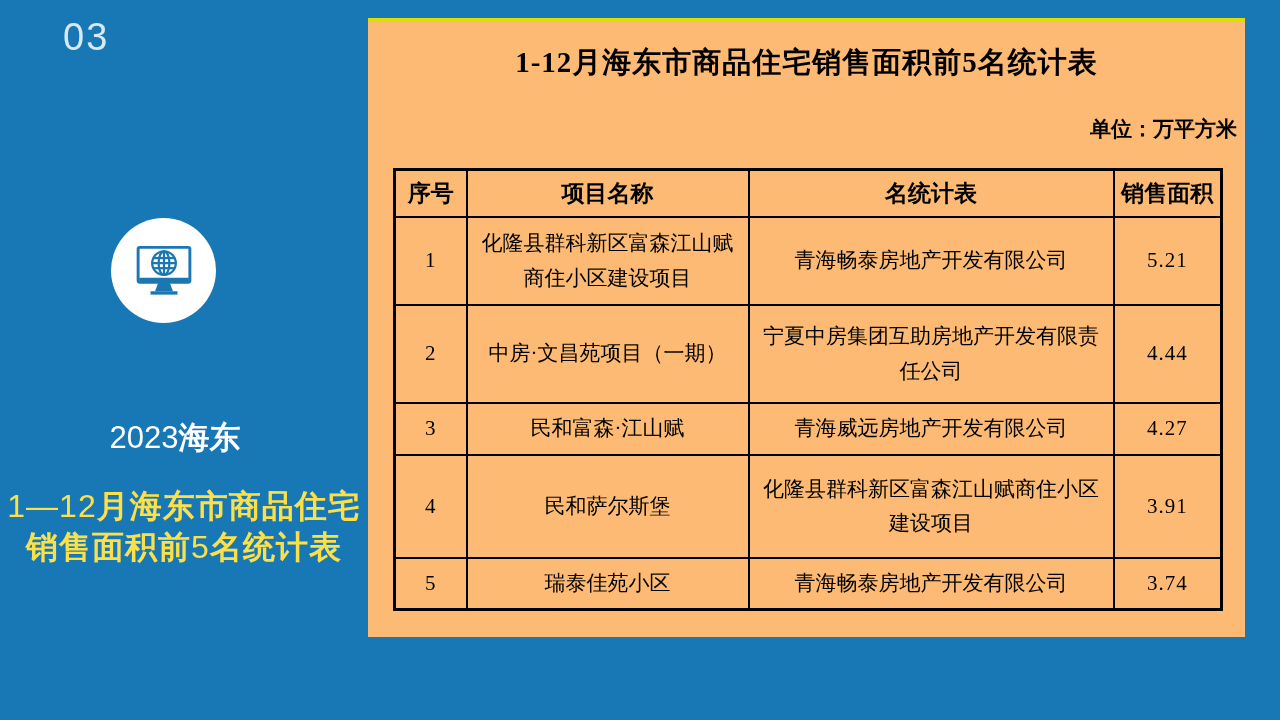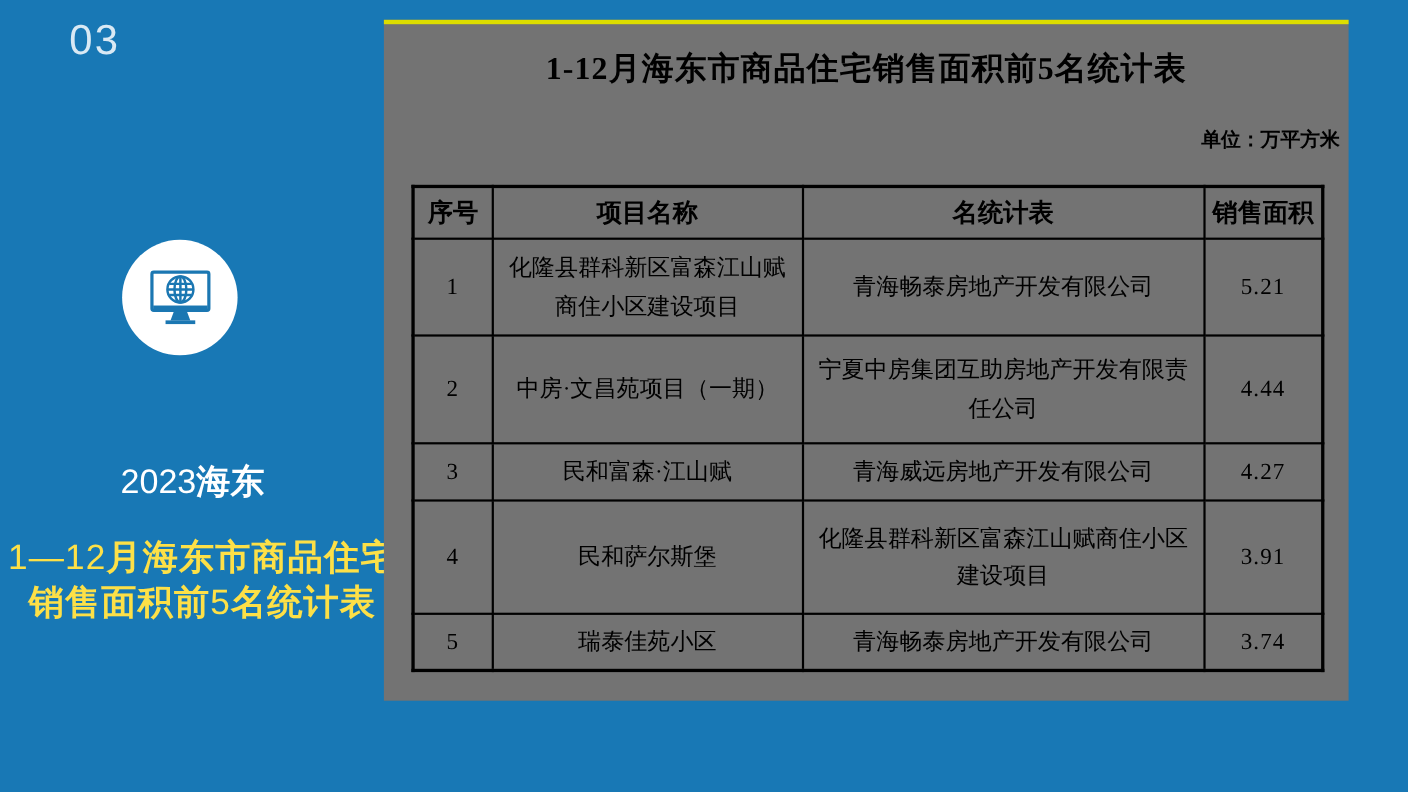--- a/index.html
+++ b/index.html
@@ -32,35 +32,35 @@
   .left-title {
     position:absolute; left:0; top:486px; width:368px;
     text-align:center; color:#fde047;
     font-size:32px; font-weight:bold; line-height:41px;
     letter-spacing:1px;
   }
   .left-title .num { font-weight:300; }
 
   
   .panel {
-    position:absolute; left:349px; top:18px;
+    position:absolute; left:368px; top:18px;
     width:877px; height:619px;
-    background:#737373;
+    background:#fdba74;
     border-top:4px solid #DDDD00;
     font-family:"Liberation Serif","DejaVu Serif",serif;
     color:#000;
   }
   .panel-title {
     position:absolute; top:21px; left:0; width:100%;
     text-align:center;
     font-size:29px; font-weight:bold; letter-spacing:1px;
   }
   .unit-label {
     position:absolute; top:93px; right:8px;
-    font-size:18px; font-weight:bold;
+    font-size:21px; font-weight:bold;
   }
 
   
   table.sales {
     position:absolute; left:25px; top:146px;
     width:827px; table-layout:fixed;
     border-collapse:collapse;
     border:3px solid #000;
     padding-left:28px;
   }

